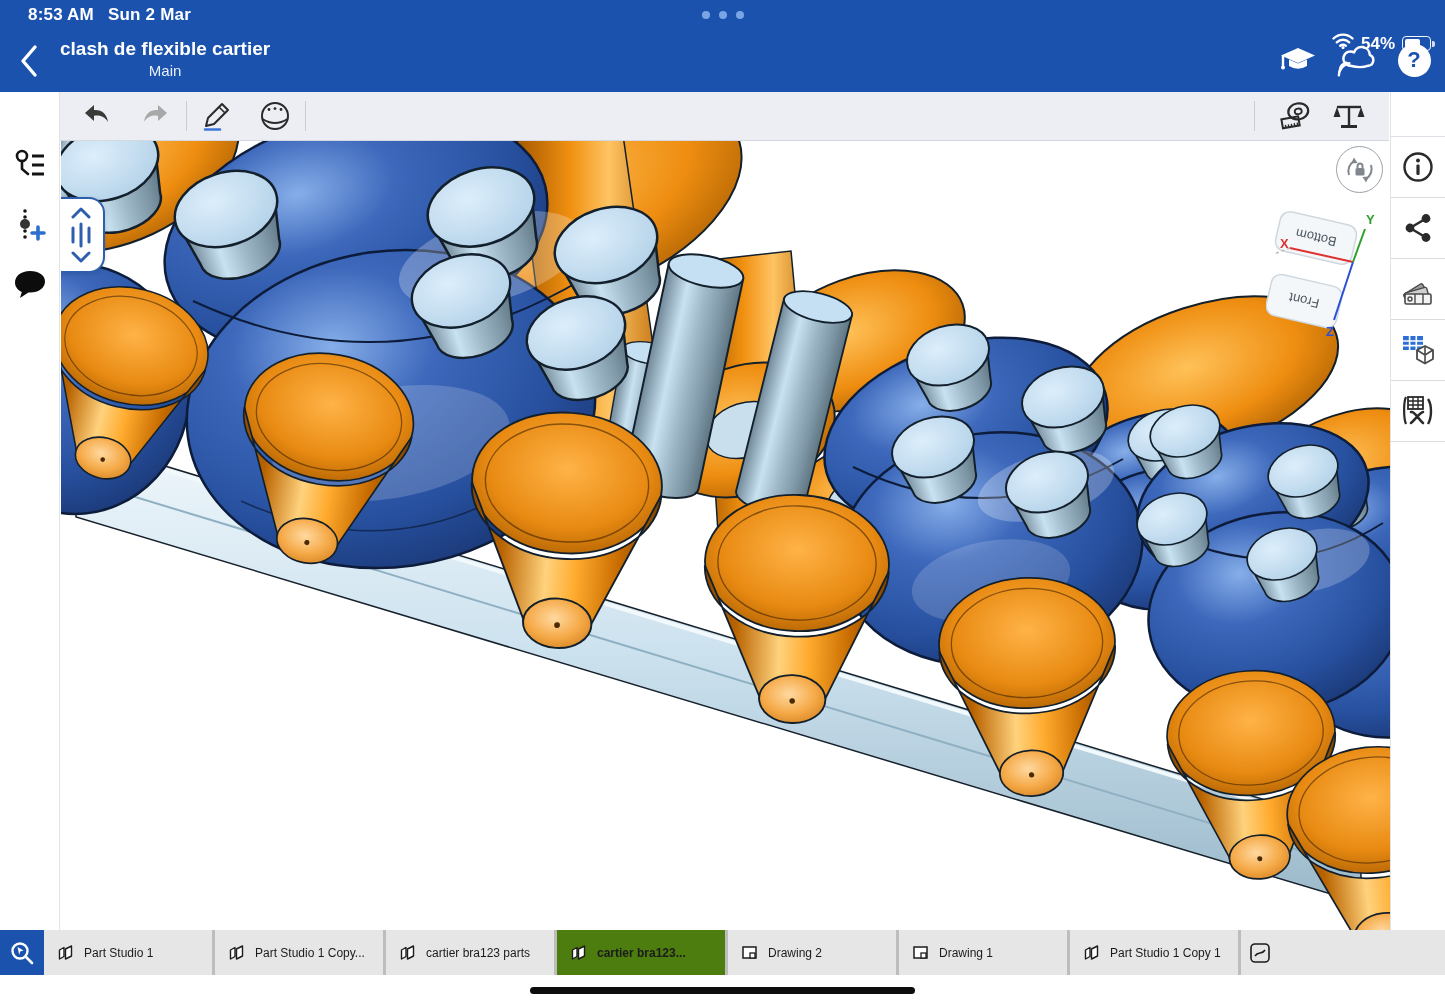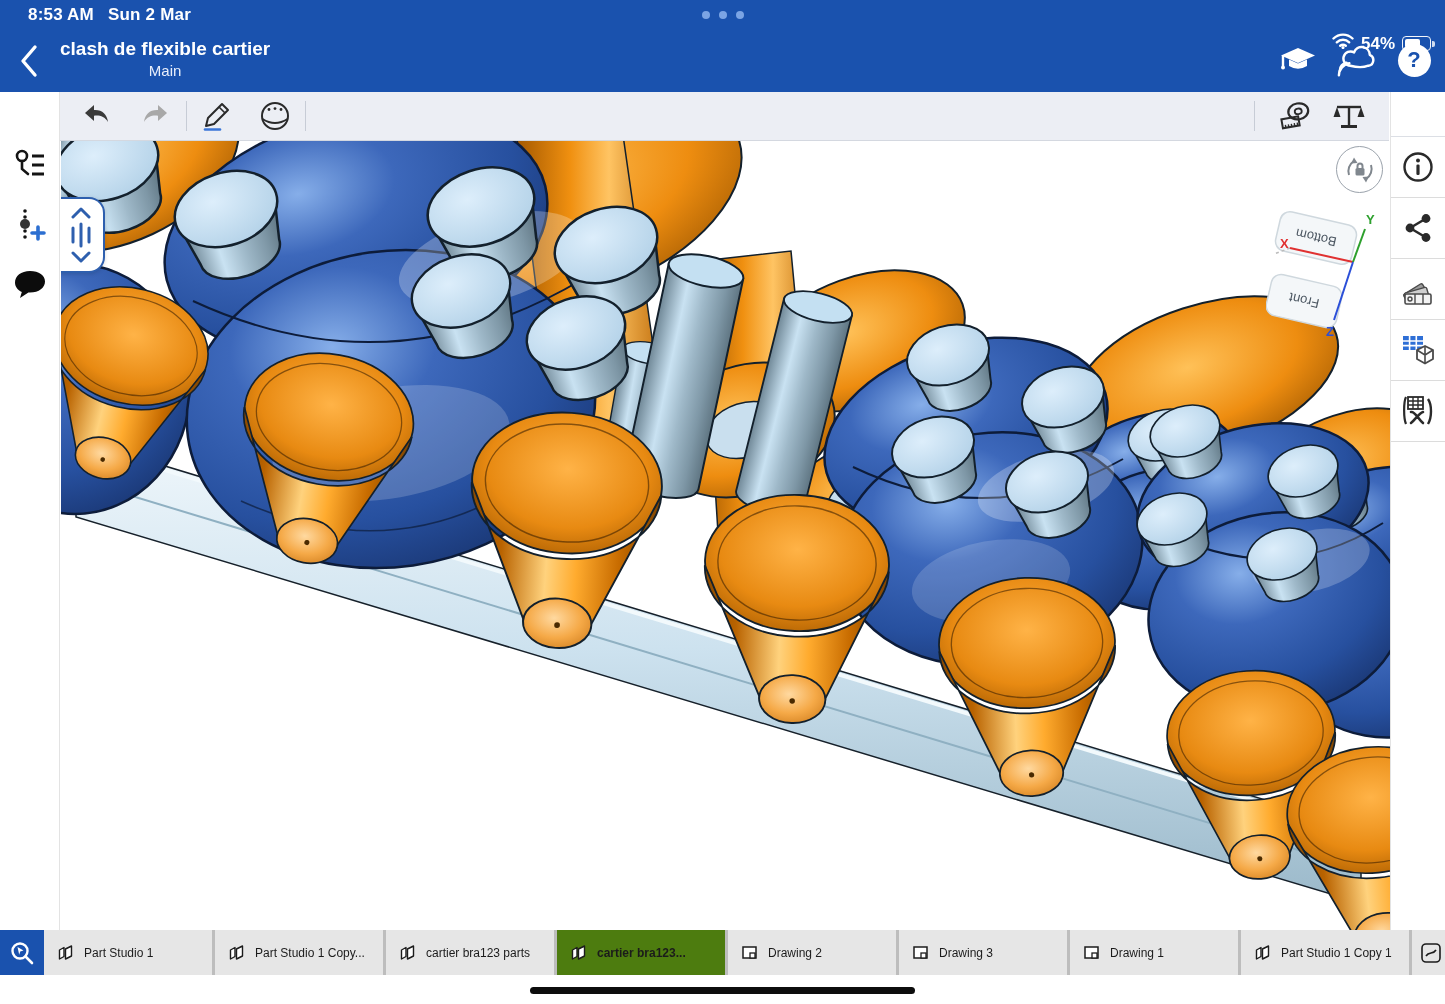--- a/index.html
+++ b/index.html
@@ -505,29 +505,20 @@
       </span>
     <span>Drawing 2</span>
   </div>
   <div class="tab">
     <span class="ticon">
         <svg width="20" height="20" viewBox="0 0 20 20">
           <rect x="3" y="4" width="13" height="11" fill="#fff" stroke="#1c1c1c" stroke-width="1.5"></rect>
           <rect x="10" y="10" width="5" height="5" fill="#fff" stroke="#1c1c1c" stroke-width="1.3"></rect>
         </svg>
       </span>
-    <span>Drawing 3</span>
-  </div>
-  <div class="tab">
-    <span class="ticon">
-        <svg width="20" height="20" viewBox="0 0 20 20">
-          <rect x="3" y="4" width="13" height="11" fill="#fff" stroke="#1c1c1c" stroke-width="1.5"></rect>
-          <rect x="10" y="10" width="5" height="5" fill="#fff" stroke="#1c1c1c" stroke-width="1.3"></rect>
-        </svg>
-      </span>
     <span>Drawing 1</span>
   </div>
   <div class="tab">
     <span class="ticon">
         <svg width="20" height="20" viewBox="0 0 20 20">
           <path d="M3.5 7 L8 4.5 L8 13.5 L3.5 16 Z" fill="#fff" stroke="#1c1c1c" stroke-width="1.4" stroke-linejoin="round"></path>
           <path d="M9.5 6 L15.5 3 L15.5 13 L9.5 16 Z" fill="#fff" stroke="#1c1c1c" stroke-width="1.4" stroke-linejoin="round"></path>
         </svg>
       </span>
     <span>Part Studio 1 Copy 1</span>

